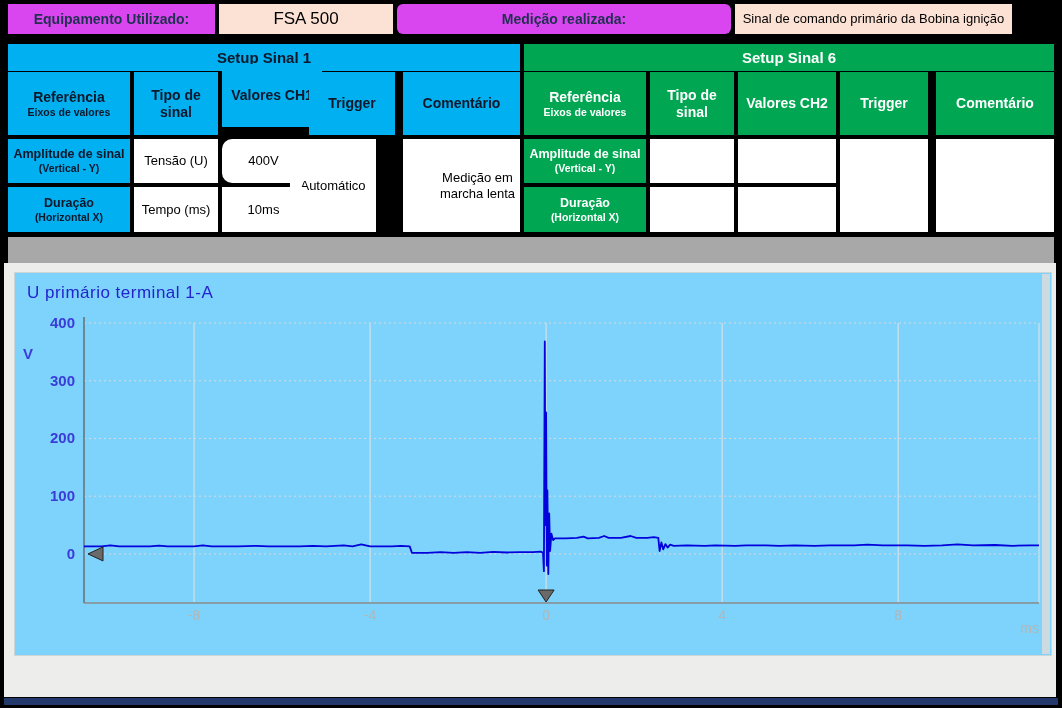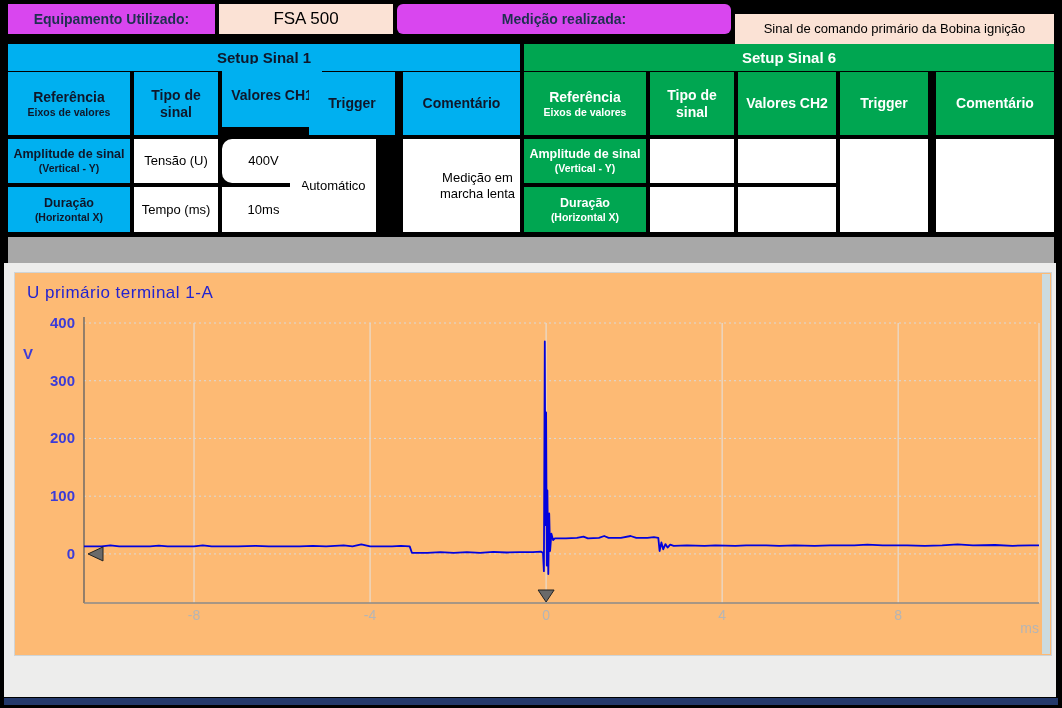--- a/index.html
+++ b/index.html
@@ -9,35 +9,35 @@
   .gold{background:#d946ef;color:#1f3050;font-weight:bold;font-size:14px;}
   .peach{background:#fbe2d5;color:#000;font-weight:normal;font-size:13px;}
   .peach-big{font-size:17px;}
   .blue{background:#00b0f0;color:#0f172a;font-weight:bold;font-size:14px;}
   .green{background:#00a651;color:#fff;font-weight:bold;font-size:14px;}
   .white{background:#fff;color:#000;font-size:13px;font-weight:normal;}
   .sub{font-size:10.5px;font-weight:bold;}
   .refmain{font-size:12.5px;font-weight:bold;}
   .grayband{position:absolute;left:8px;top:237px;width:1046px;height:26px;background:#a8a8a8;}
   .content{position:absolute;left:4px;top:263px;width:1052px;height:434px;background:#ededec;}
-  .chart-panel{position:absolute;left:10px;top:9px;width:1036px;height:382px;background:#fdba74;border:1px solid #cfd4d6;}
+  .chart-panel{position:absolute;left:10px;top:9px;width:1036px;height:382px;background:#7dd3fc;border:1px solid #cfd4d6;}
   .chart-title{position:absolute;left:12px;top:10px;font-size:17px;color:#2323cf;letter-spacing:0.5px;}
   .scrollstrip{position:absolute;right:1px;top:1px;width:8px;height:380px;background:#ccdbdf;}
   .footer{position:absolute;left:4px;top:698px;width:1054px;height:7px;background:#24396b;}
   svg{position:absolute;left:0;top:0;font-family:"Liberation Sans",sans-serif;}
 </style>
 </head>
 <body>
 
 <div class="frame">
 
   <div class="cell gold" style="left:8px;top:4px;width:207px;height:30px;">Equipamento Utilizado:</div>
   <div class="cell peach peach-big" style="left:219px;top:4px;width:174px;height:30px;">FSA 500</div>
   <div class="cell gold" style="left:397px;top:4px;width:334px;height:30px;border-radius:6px;">Medição realizada:</div>
-  <div class="cell peach" style="left:735px;top:14px;width:319px;height:30px;">Sinal de comando primário da Bobina ignição</div>
+  <div class="cell peach" style="left:735px;top:4px;width:277px;height:30px;">Sinal de comando primário da Bobina ignição</div>
 
   <div class="cell blue" style="left:8px;top:44px;width:512px;height:27px;font-size:15px;">Setup Sinal 1</div>
   <div class="cell green" style="left:524px;top:44px;width:530px;height:27px;font-size:15px;">Setup Sinal 6</div>
 
   <div class="cell blue" style="left:8px;top:72px;width:122px;height:63px;">
     <span>Referência</span>
     <span class="sub">Eixos de valores</span>
   </div>
   <div class="cell blue" style="left:134px;top:72px;width:84px;height:63px;">Tipo de sinal</div>
   <div class="cell blue" style="left:222px;top:64px;width:100px;height:63px;">Valores CH1</div>

